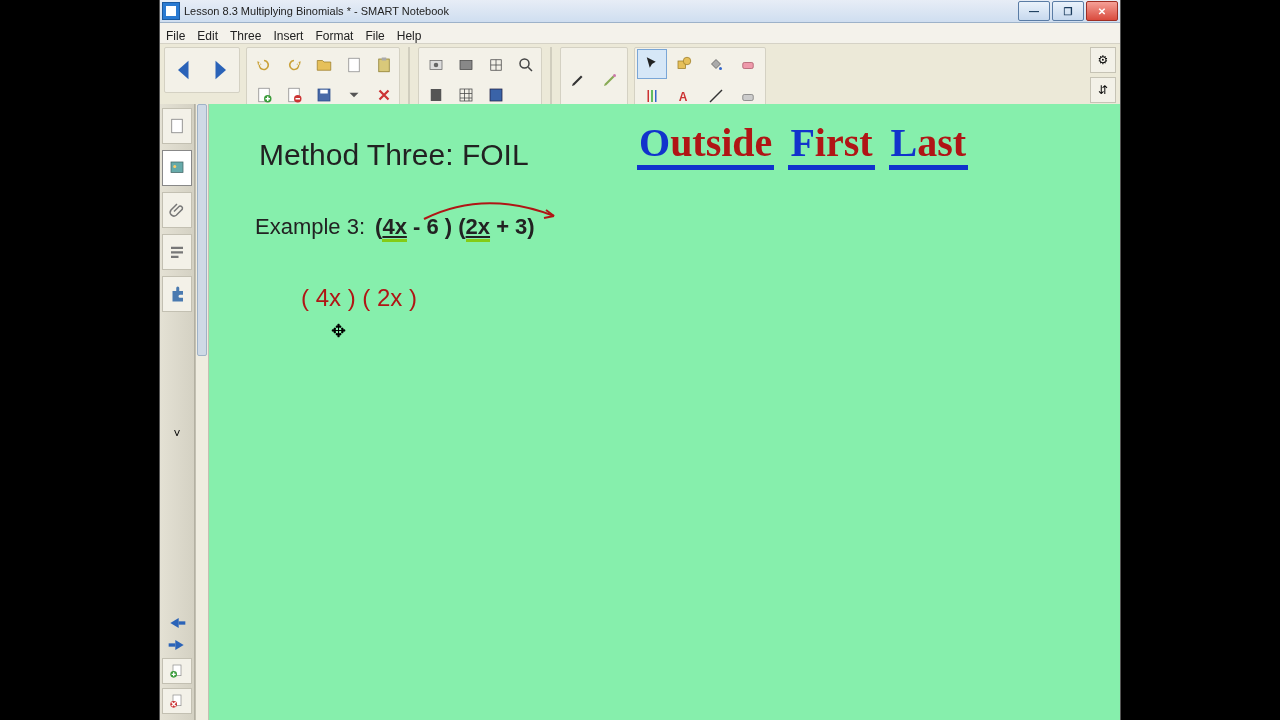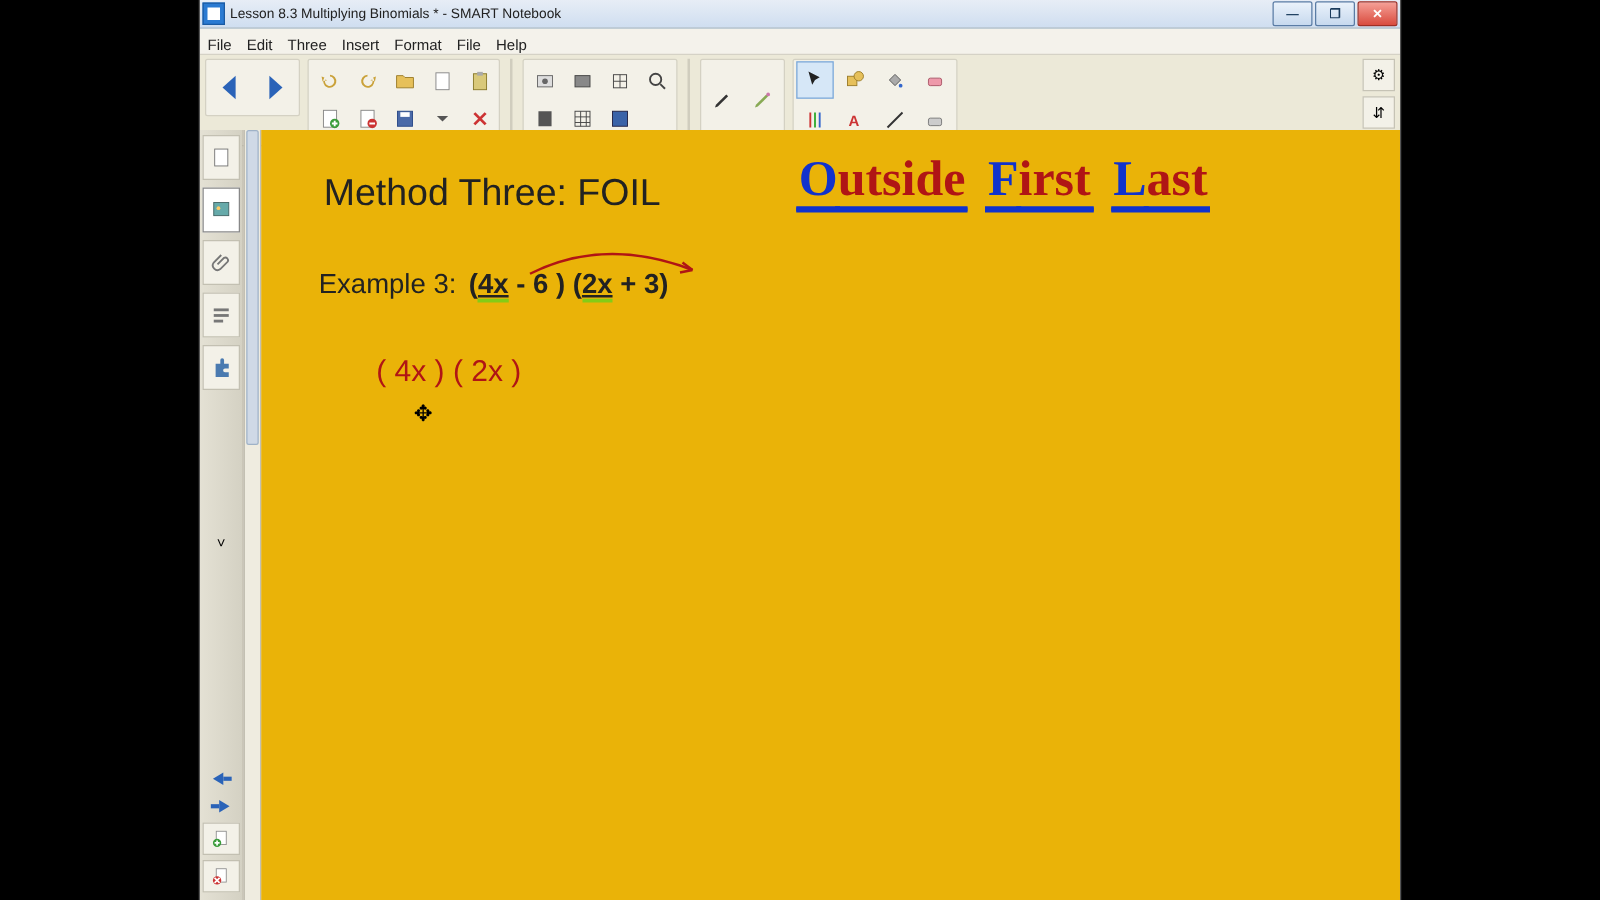--- a/index.html
+++ b/index.html
@@ -31,21 +31,21 @@
   .selbtn{border:1px solid #7aa6d6;background:#d6e7f7;}
   
   .content{position:absolute;left:0;top:104px;right:0;bottom:0;display:flex;}
   .sidebar{width:34px;background:linear-gradient(90deg,#e4e1d4,#d4d1c3);border-right:1px solid #b3b0a2;display:flex;flex-direction:column;align-items:center;padding-top:4px;gap:6px;}
   .sidetab{width:28px;height:34px;background:#f3f1e8;border:1px solid #c3c0b2;display:flex;align-items:center;justify-content:center;cursor:pointer;}
   .sidetab.sel{background:#fff;border-color:#888;}
   .side-bottom{margin-top:auto;display:flex;flex-direction:column;align-items:center;gap:4px;padding-bottom:6px;}
   .sarrow{width:24px;height:18px;display:flex;align-items:center;justify-content:center;color:#2a63b8;font-size:18px;cursor:pointer;}
   .scrolltrack{width:12px;background:#efece0;border-left:1px solid #c3c0b2;border-right:1px solid #c3c0b2;position:relative;}
   .scrolltrack .thumb{position:absolute;left:1px;right:1px;top:0;height:250px;background:#cfd9e6;border:1px solid #9fb2c7;border-radius:2px;}
-  .page{flex:1;background:#eab308;position:relative;overflow:hidden;}
+  .page{flex:1;background:#86efac;position:relative;overflow:hidden;}
   
   .h1{position:absolute;left:50px;top:34px;font-family:Arial,sans-serif;font-size:30px;color:#222;}
   .foil{position:absolute;left:430px;top:15px;display:flex;gap:18px;font-family:'Comic Sans MS',cursive;font-size:40px;font-weight:bold;}
   .foil span{position:relative;}
   .foil .cap{color:#1133cc;}
   .foil .rest{color:#b01515;}
   .foil span:after{content:"";position:absolute;left:-2px;right:-2px;bottom:-4px;height:4px;background:#1133cc;}
   .ex{position:absolute;left:46px;top:110px;font-family:Arial,sans-serif;font-size:22px;color:#222;display:flex;align-items:center;gap:10px;}
   .expr{font-weight:bold;position:relative;}
   .ul{border-bottom:3px solid #84cc16;text-decoration:underline;}

